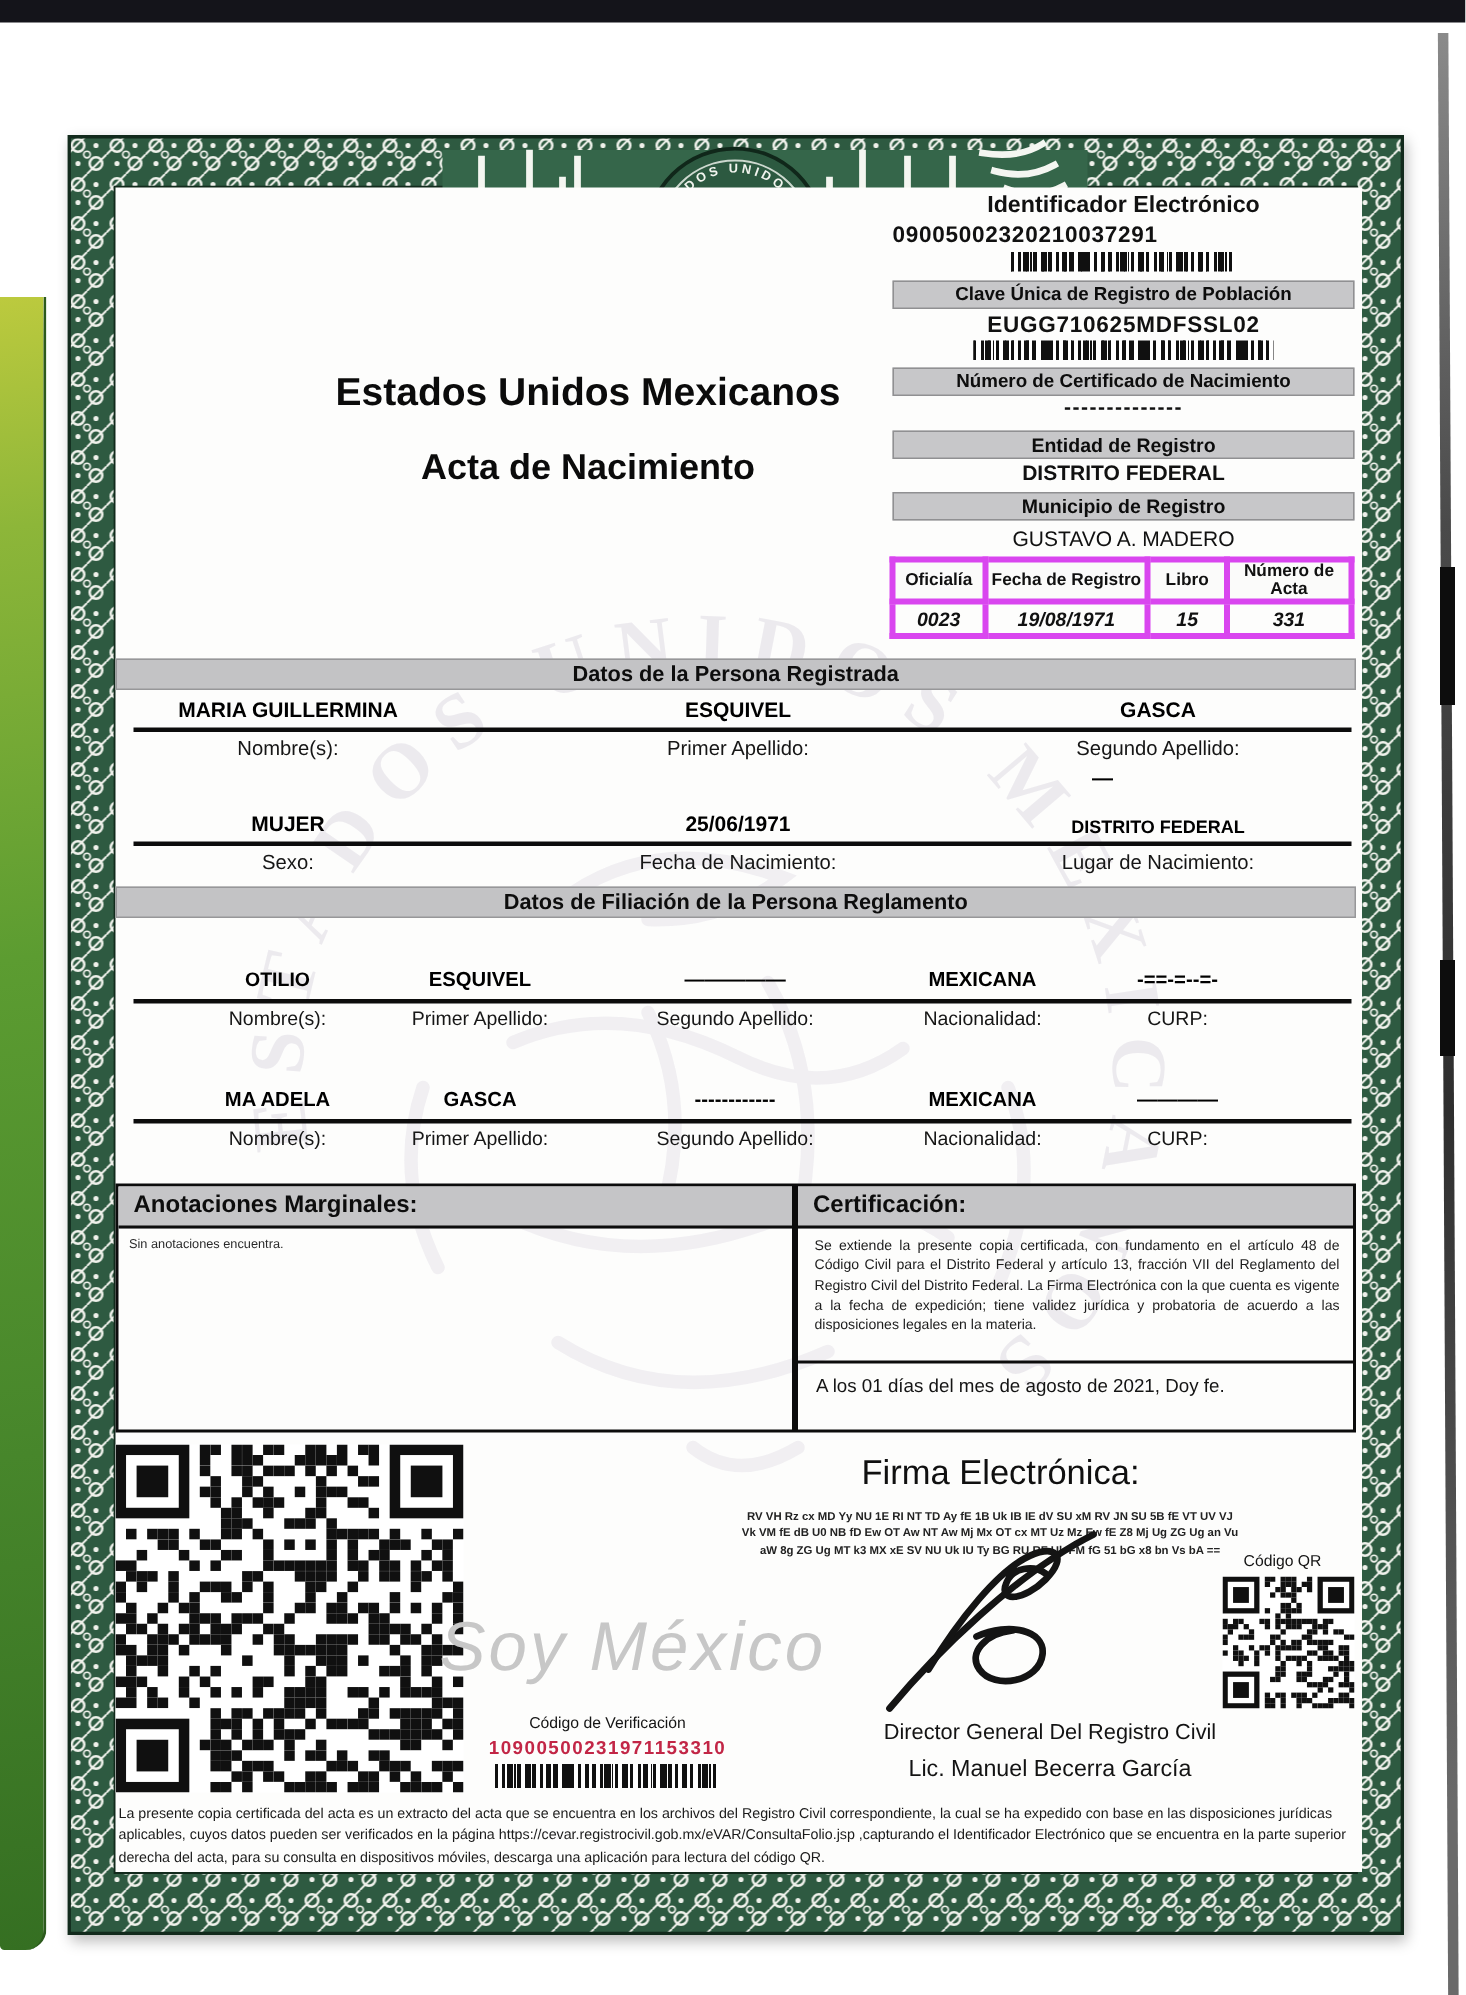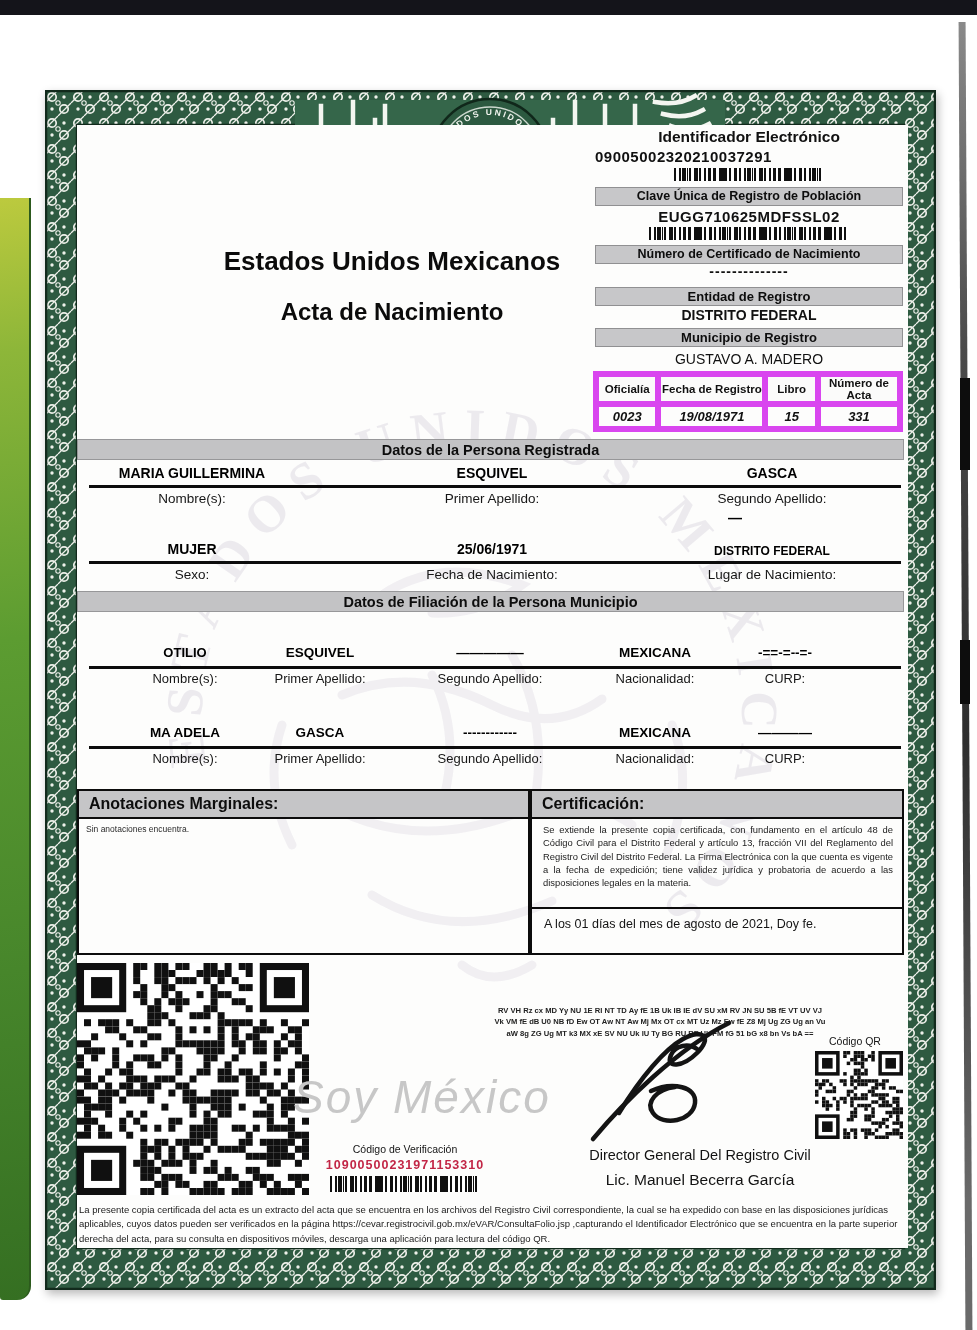--- a/index.html
+++ b/index.html
@@ -40,21 +40,21 @@
 
   .box{position:absolute;border:2px solid #0c0c0c;box-sizing:border-box;background:transparent;}
   .box-head{height:26px;background:#c5c5c7;border-bottom:2px solid #0c0c0c;font-weight:bold;font-size:16px;
     line-height:25px;padding-left:10px;color:#0d0d0d;}
 
   .title-main{position:absolute;font-weight:bold;text-align:center;color:#0b0b0b;}
   .watermark-svg{position:absolute;opacity:.62;pointer-events:none;}
   .soy{position:absolute;font-style:italic;color:#c7c7c7;font-size:46px;letter-spacing:2px;white-space:nowrap;}
 
   table.reg{position:absolute;border-collapse:collapse;font-family:"Liberation Sans",sans-serif;}
-  table.reg th,table.reg td{border:6px solid #d946ef;text-align:center;padding:0;}
+  table.reg th,table.reg td{border:4px solid #d946ef;text-align:center;padding:0;}
   table.reg th{font-size:11.5px;font-weight:bold;height:19px;background:#fbfbfa;}
   table.reg td{font-size:13px;font-weight:bold;height:19px;font-style:italic;}
 </style>
 </head>
 <body>
 
 <div class="top-bar"></div>
 <div class="left-strip"></div>
 <div class="right-strip"></div>
 <div class="right-strip-seg" style="top:378px;height:92px;"></div>
@@ -174,21 +174,21 @@
 
     <div class="val" style="left:628px;top:385px;width:60px;">—</div>
     <div class="val" style="left:5px;top:416px;width:220px;">MUJER</div>
     <div class="val" style="left:300px;top:416px;width:230px;">25/06/1971</div>
     <div class="val" style="left:580px;top:419px;width:230px;font-size:12px;">DISTRITO FEDERAL</div>
     <div class="hr" style="left:12px;top:436px;width:812px;"></div>
     <div class="lbl" style="left:5px;top:442px;width:220px;">Sexo:</div>
     <div class="lbl" style="left:300px;top:442px;width:230px;">Fecha de Nacimiento:</div>
     <div class="lbl" style="left:580px;top:442px;width:230px;">Lugar de Nacimiento:</div>
 
-    <div class="sec-band" style="top:466px;">Datos de Filiación de la Persona Municipio</div>
+    <div class="sec-band" style="top:466px;">Datos de Filiación de la Persona Reglamento</div>
 
     <div class="val" style="left:23px;top:520px;width:170px;font-size:13px;">OTILIO</div>
     <div class="val" style="left:158px;top:520px;width:170px;font-size:13.5px;">ESQUIVEL</div>
     <div class="val" style="left:323px;top:520px;width:180px;font-size:13.5px;">—————</div>
     <div class="val" style="left:493px;top:520px;width:170px;font-size:13.5px;">MEXICANA</div>
     <div class="val" style="left:633px;top:520px;width:150px;font-size:13.5px;">-==-=--=-</div>
     <div class="hr" style="left:12px;top:541px;width:812px;"></div>
     <div class="lbl" style="left:23px;top:546px;width:170px;font-size:13px;">Nombre(s):</div>
     <div class="lbl" style="left:158px;top:546px;width:170px;font-size:13px;">Primer Apellido:</div>
     <div class="lbl" style="left:323px;top:546px;width:180px;font-size:13px;">Segundo Apellido:</div>
@@ -648,20 +648,21 @@
           <rect x="182.78787878787878" y="0" width="49.21212121212121" height="49.21212121212121" fill="#101010"></rect>
           <rect x="189.8181818181818" y="7.03030303030303" width="35.15151515151515" height="35.15151515151515" fill="#fff"></rect>
           <rect x="196.84848484848484" y="14.06060606060606" width="21.09090909090909" height="21.09090909090909" fill="#101010"></rect>
           <rect x="0" y="182.78787878787878" width="49.21212121212121" height="49.21212121212121" fill="#101010"></rect>
           <rect x="7.03030303030303" y="189.8181818181818" width="35.15151515151515" height="35.15151515151515" fill="#fff"></rect>
           <rect x="14.06060606060606" y="196.84848484848484" width="21.09090909090909" height="21.09090909090909" fill="#101010"></rect>
         </svg></div>
 
     <div class="soy" style="left:216px;top:945px;">Soy México</div>
 
+    <div class="abs" style="left:440px;top:843px;width:300px;text-align:center;font-size:23px;color:#101010;">Firma Electrónica:</div>
     <div class="abs" style="left:373px;top:880px;width:420px;text-align:center;font-size:7.6px;font-weight:bold;color:#222;line-height:1.5;">
       <div>RV VH Rz cx MD Yy NU 1E RI NT TD Ay fE 1B Uk IB IE dV SU xM RV JN SU 5B fE VT UV VJ</div>
       <div>Vk VM fE dB U0 NB fD Ew OT Aw NT Aw Mj Mx OT cx MT Uz Mz Ew fE Z8 Mj Ug ZG Ug an Vu</div>
       <div>aW 8g ZG Ug MT k3 MX xE SV NU Uk IU Ty BG RU RF Uk FM fG 51 bG x8 bn Vs bA ==</div>
     </div>
 
     <div class="abs" style="left:723px;top:910px;width:110px;text-align:center;font-size:10.5px;color:#141414;">Código QR</div>
     <div class="qr" style="left:738px;top:926px;width:88px;height:88px;"><svg xmlns="http://www.w3.org/2000/svg" width="88" height="88">
           <rect x="28.2" y="0.0" width="3.5" height="3.5" fill="#101010"></rect>
           <rect x="31.7" y="0.0" width="3.5" height="3.5" fill="#101010"></rect>

